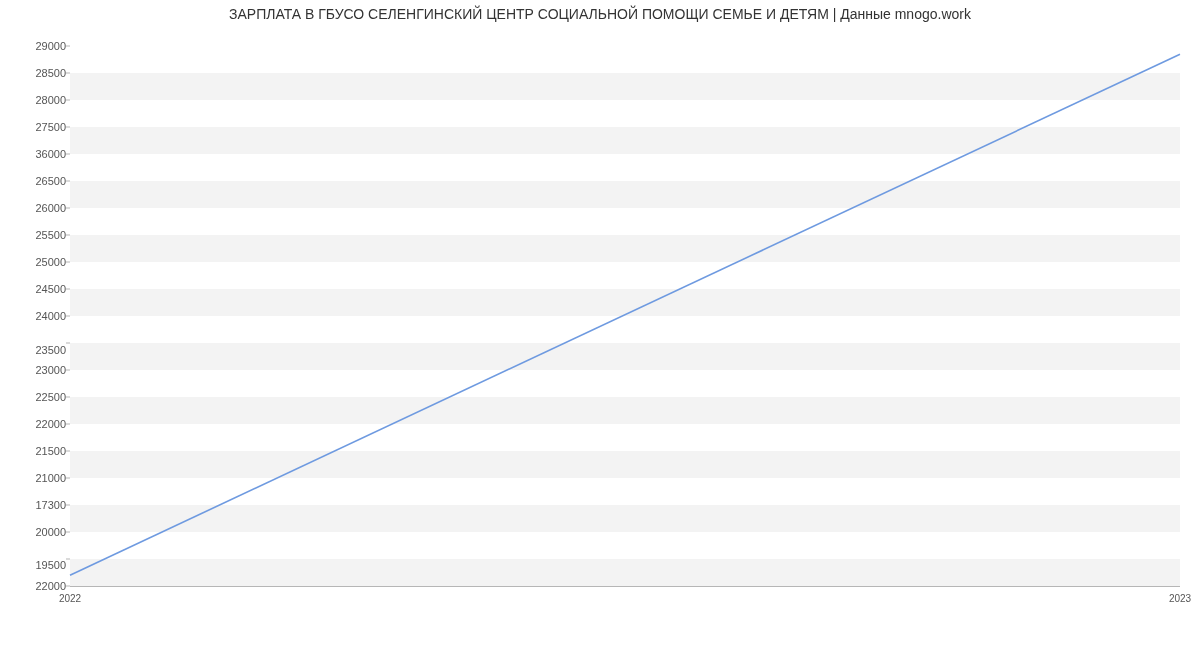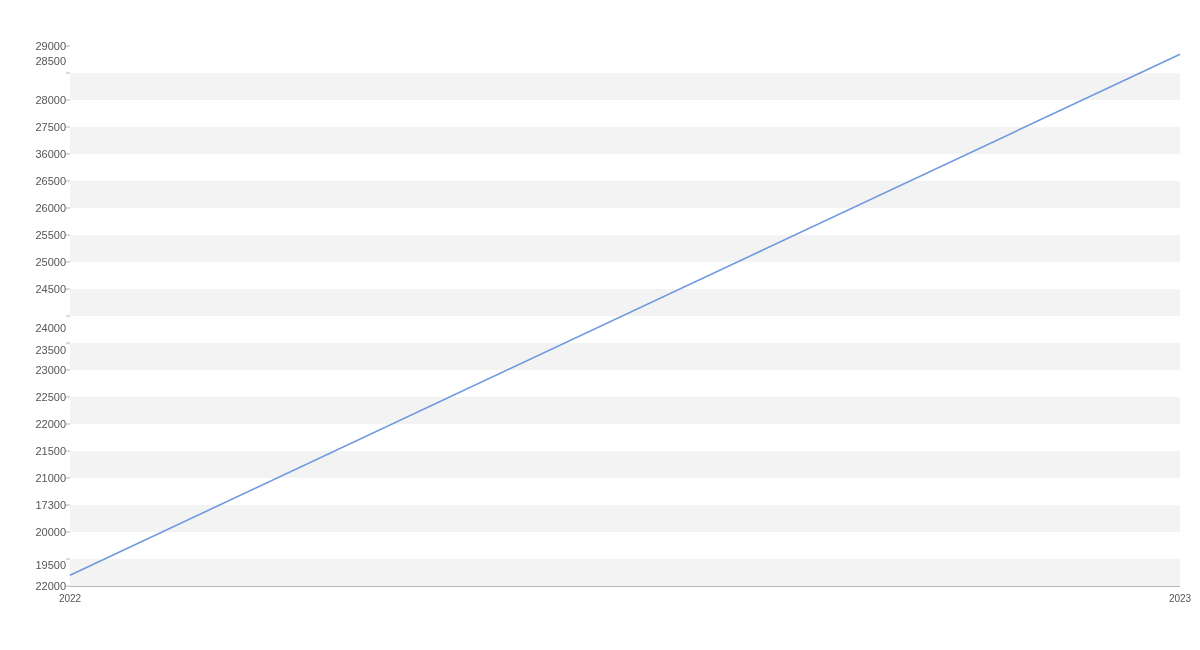--- a/index.html
+++ b/index.html
@@ -84,20 +84,21 @@
   .series-path {
     fill: none;
     stroke: #6e9ae0;
     stroke-width: 1.6;
   }
 </style>
 </head>
 <body>
 
 <div class="chart-wrap">
+  <div class="title">ЗАРПЛАТА В ГБУСО СЕЛЕНГИНСКИЙ ЦЕНТР СОЦИАЛЬНОЙ ПОМОЩИ СЕМЬЕ И ДЕТЯМ | Данные mnogo.work</div>
 
   <div class="y-axis-line"></div>
 
   <div class="plot" id="plot">
       <div class="band odd" style="top: 0px; height: 27px;"></div>
       <div class="band" style="top: 27px; height: 27px;"></div>
       <div class="band odd" style="top: 54px; height: 27px;"></div>
       <div class="band" style="top: 81px; height: 27px;"></div>
       <div class="band odd" style="top: 108px; height: 27px;"></div>
       <div class="band" style="top: 135px; height: 27px;"></div>
@@ -132,37 +133,37 @@
     <div class="y-label" style="top: 451px;">21500</div>
     <div class="y-tick" style="top: 451px;"></div>
     <div class="y-label" style="top: 424px;">22000</div>
     <div class="y-tick" style="top: 424px;"></div>
     <div class="y-label" style="top: 397px;">22500</div>
     <div class="y-tick" style="top: 397px;"></div>
     <div class="y-label" style="top: 370px;">23000</div>
     <div class="y-tick" style="top: 370px;"></div>
     <div class="y-label" style="top: 350px;">23500</div>
     <div class="y-tick" style="top: 343px;"></div>
-    <div class="y-label" style="top: 328px;">24000</div>
+    <div class="y-label" style="top: 316px;">24000</div>
     <div class="y-tick" style="top: 316px;"></div>
     <div class="y-label" style="top: 289px;">24500</div>
     <div class="y-tick" style="top: 289px;"></div>
     <div class="y-label" style="top: 262px;">25000</div>
     <div class="y-tick" style="top: 262px;"></div>
     <div class="y-label" style="top: 235px;">25500</div>
     <div class="y-tick" style="top: 235px;"></div>
     <div class="y-label" style="top: 208px;">26000</div>
     <div class="y-tick" style="top: 208px;"></div>
     <div class="y-label" style="top: 181px;">26500</div>
     <div class="y-tick" style="top: 181px;"></div>
     <div class="y-label" style="top: 154px;">36000</div>
     <div class="y-tick" style="top: 154px;"></div>
     <div class="y-label" style="top: 127px;">27500</div>
     <div class="y-tick" style="top: 127px;"></div>
     <div class="y-label" style="top: 100px;">28000</div>
     <div class="y-tick" style="top: 100px;"></div>
-    <div class="y-label" style="top: 61px;">28500</div>
+    <div class="y-label" style="top: 73px;">28500</div>
     <div class="y-tick" style="top: 73px;"></div>
     <div class="y-label" style="top: 46px;">29000</div>
     <div class="y-tick" style="top: 46px;"></div>
     <div class="x-label" style="left: 70px;">2022</div>
     <div class="x-label" style="left: 1180px;">2023</div>
   </div>
 
 </body></html>

